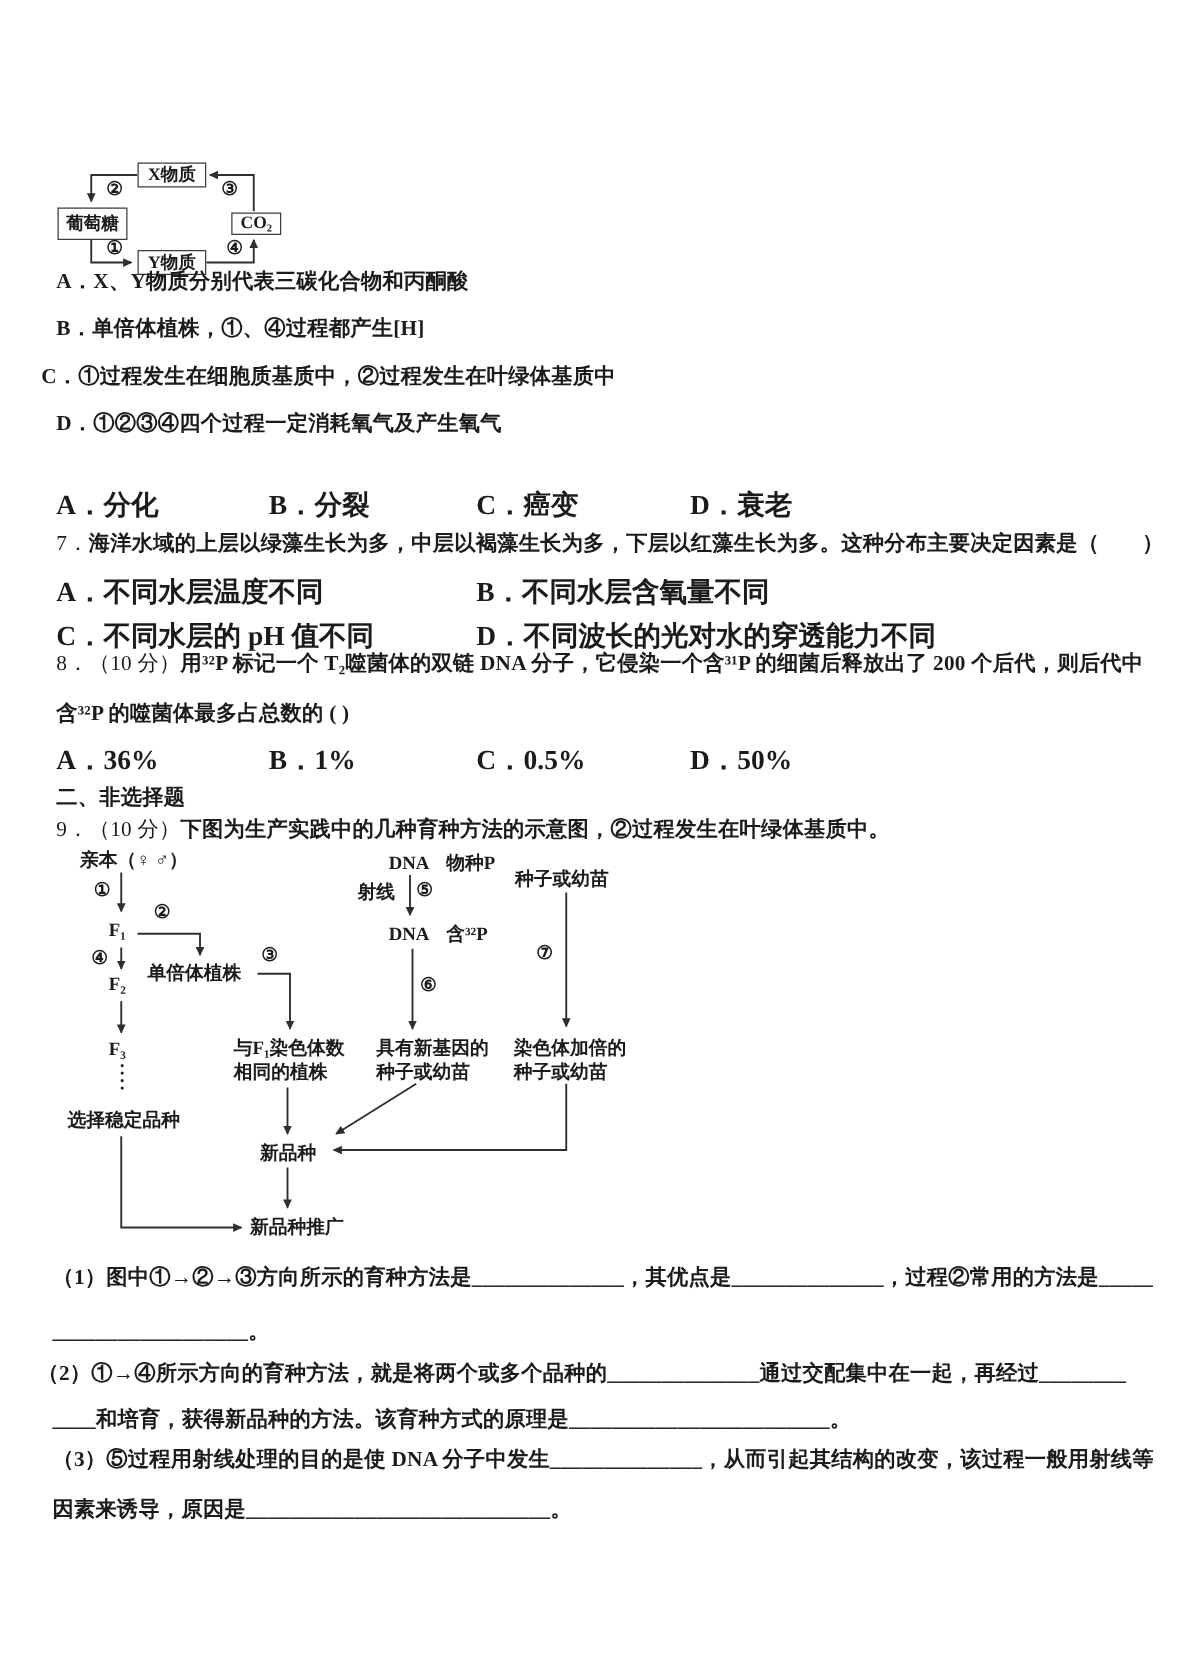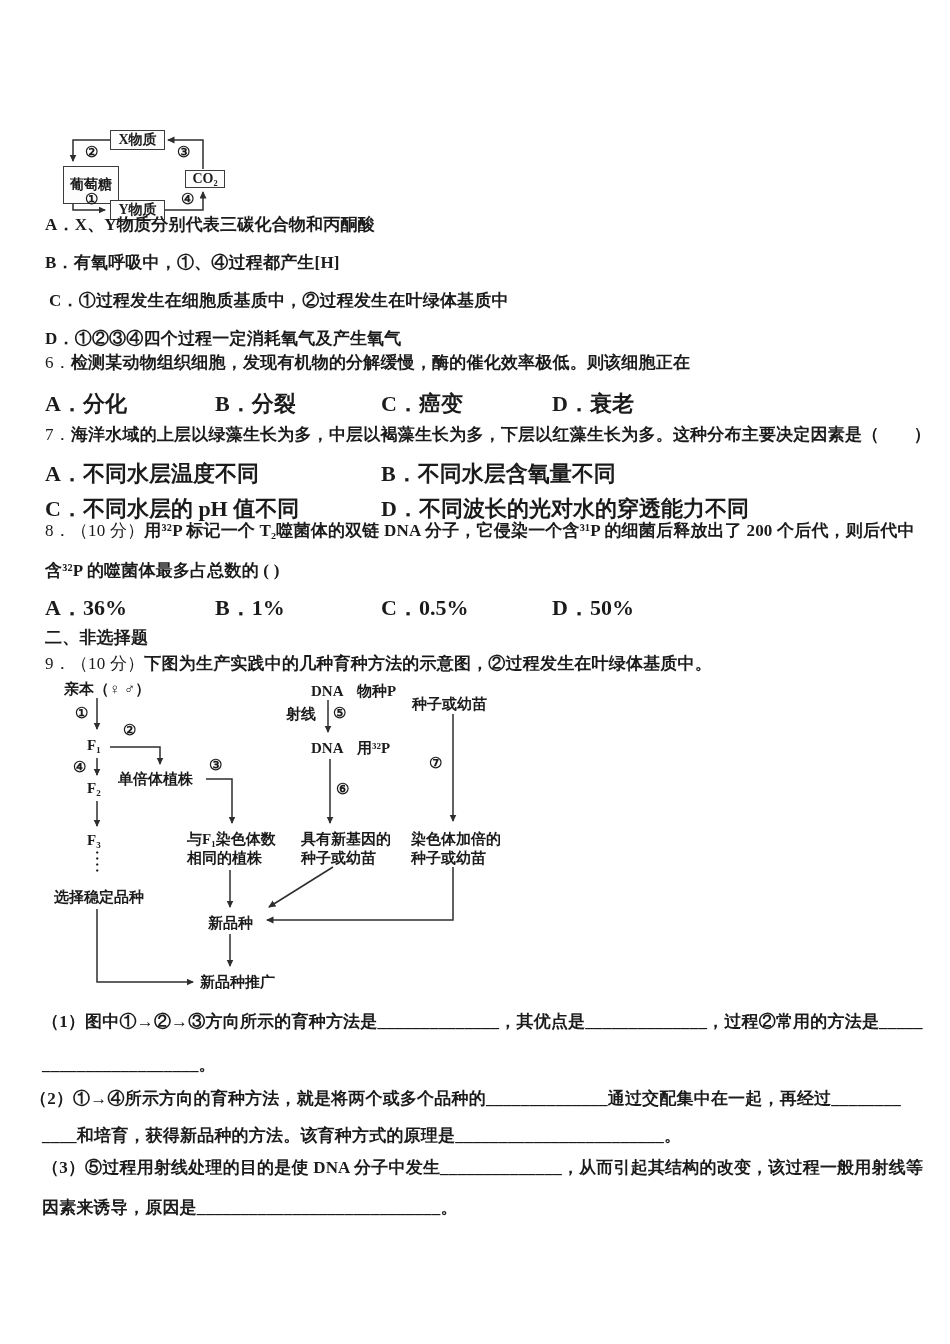--- a/index.html
+++ b/index.html
@@ -47,37 +47,34 @@
         <marker id="ah1" markerWidth="9" markerHeight="8" refX="6.5" refY="3.5" orient="auto" markerUnits="userSpaceOnUse">
           <path d="M0,0 L7.5,3.5 L0,7 z" fill="#2e2e2e"></path>
         </marker>
       </defs>
       <path d="M 65 12 H 28 V 33" fill="none" stroke="#2e2e2e" stroke-width="1.5" marker-end="url(#ah1)"></path>
       <path d="M 28 61 V 82 H 60" fill="none" stroke="#2e2e2e" stroke-width="1.5" marker-end="url(#ah1)"></path>
       <path d="M 120 82 H 158 V 64" fill="none" stroke="#2e2e2e" stroke-width="1.5" marker-end="url(#ah1)"></path>
       <path d="M 158 41 V 12 H 123" fill="none" stroke="#2e2e2e" stroke-width="1.5" marker-end="url(#ah1)"></path>
     </svg>
     <div class="dbox" style="left:65px;top:2px;width:55px;height:20px">X物质</div>
-    <div class="dbox" style="left:18px;top:38px;width:56px;height:38px">葡萄糖</div>
+    <div class="dbox" style="left:1px;top:38px;width:56px;height:26px">葡萄糖</div>
     <div class="dbox" style="left:65px;top:72px;width:55px;height:20px">Y物质</div>
     <div class="dbox" style="left:140px;top:42px;width:40px;height:18px">CO₂</div>
     <span class="circ" style="left:40px;top:17px">②</span>
     <span class="circ" style="left:132px;top:17px">③</span>
     <span class="circ" style="left:40px;top:64px">①</span>
     <span class="circ" style="left:136px;top:64px">④</span>
   </div>
 
   <div class="line" style="left:45px;top:213px">A．X、Y物质分别代表三碳化合物和丙酮酸</div>
-  <div class="line" style="left:45px;top:251px">B．有氧呼吸中，①、④过程都产生[H]</div>
-  <div class="line" style="left:49px;top:289px">C．①过程发生在细胞质基质中，②过程发生在叶绿体基质中</div>
+  <div class="line" style="left:45px;top:251px">B．单倍体植株，①、④过程都产生[H]</div>
+  <div class="line" style="left:33px;top:289px">C．①过程发生在细胞质基质中，②过程发生在叶绿体基质中</div>
   <div class="line" style="left:45px;top:327px">D．①②③④四个过程一定消耗氧气及产生氧气</div>
 
-  <div class="line" style="left:45px;top:351px">
-    <span class="num">6．</span><span>检测某动物组织细胞，发现有机物的分解缓慢，酶的催化效率极低。则该细胞正在</span>
-  </div>
   <div class="row" style="left:45px;top:389px;width:860px">
     <span style="left:0px">A．分化</span>
     <span style="left:170px">B．分裂</span>
     <span style="left:336px">C．癌变</span>
     <span style="left:507px">D．衰老</span>
   </div>
 
   <div class="line" style="left:45px;top:423px">
     <span class="num">7．</span><span>海洋水域的上层以绿藻生长为多，中层以褐藻生长为多，下层以红藻生长为多。这种分布主要决定因素是（　　）</span>
   </div>
@@ -141,21 +138,21 @@
     <span class="fc" style="left:209px;top:88px">③</span>
     <span class="fl" style="left:187px;top:160px">与F₁染色体数</span>
     <span class="fl" style="left:187px;top:179px">相同的植株</span>
     <span class="fl" style="left:208px;top:244px">新品种</span>
     <span class="fl" style="left:200px;top:303px">新品种推广</span>
     <span class="fl" style="left:311px;top:12px">DNA</span>
     <span class="fl" style="left:357px;top:12px">物种P</span>
     <span class="fl" style="left:286px;top:35px">射线</span>
     <span class="fc" style="left:333px;top:36px">⑤</span>
     <span class="fl" style="left:311px;top:69px">DNA</span>
-    <span class="fl" style="left:357px;top:69px">用³²P</span>
+    <span class="fl" style="left:357px;top:69px">含³²P</span>
     <span class="fc" style="left:336px;top:112px">⑥</span>
     <span class="fl" style="left:301px;top:160px">具有新基因的</span>
     <span class="fl" style="left:301px;top:179px">种子或幼苗</span>
     <span class="fl" style="left:412px;top:25px">种子或幼苗</span>
     <span class="fc" style="left:429px;top:86px">⑦</span>
     <span class="fl" style="left:411px;top:160px">染色体加倍的</span>
     <span class="fl" style="left:411px;top:179px">种子或幼苗</span>
   </div>
 
   <div class="line" style="left:42px;top:1010px">（1）图中①→②→③方向所示的育种方法是______________，其优点是______________，过程②常用的方法是_____</div>

